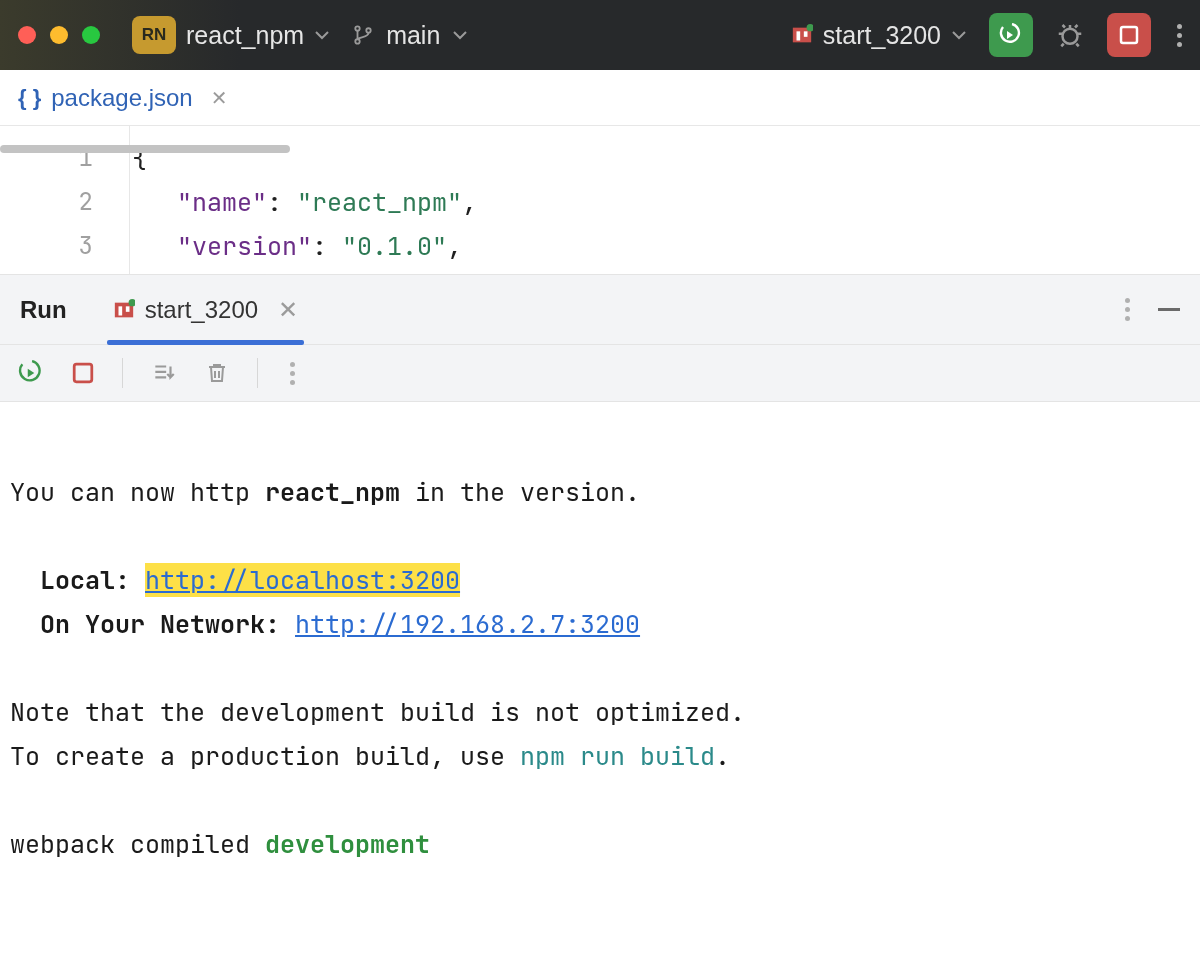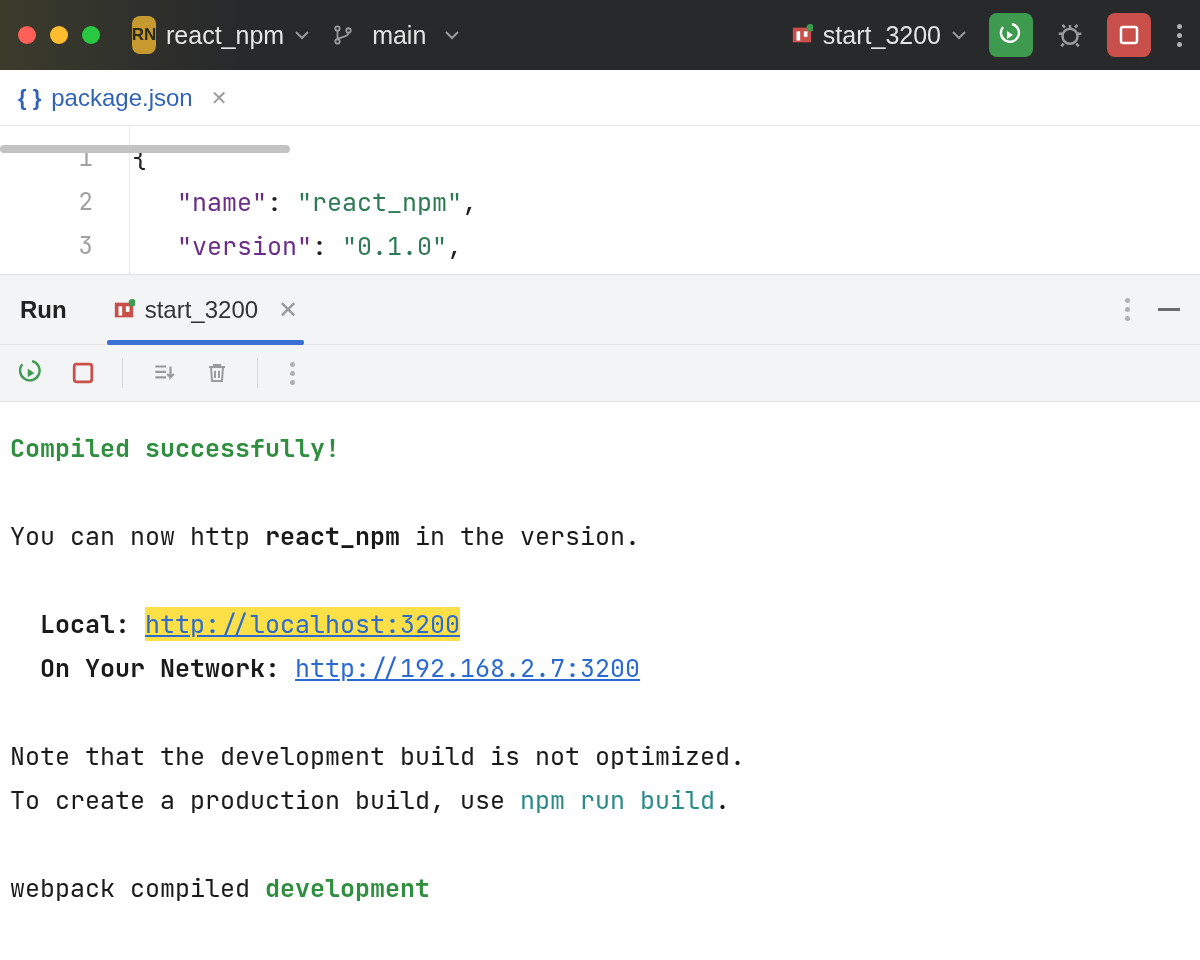--- a/index.html
+++ b/index.html
@@ -15,26 +15,26 @@
     height: 70px;
     background: linear-gradient(90deg,#3b3b2c 0%,#27292b 20%,#27292b 100%);
     display:flex; align-items:center; padding:0 18px; gap:22px;
     color:#bdbdbd;
   }
   .traffic { display:flex; gap:14px; }
   .traffic span { width:18px; height:18px; border-radius:50%; }
   .traffic .r{background:#ff5f57;} .traffic .y{background:#febc2e;} .traffic .g{background:#28c840;}
   .proj { display:flex; align-items:center; gap:10px; margin-left:10px;}
   .proj-badge{
-    width:24px;height:38px;border-radius:8px;background:#c69a2f;color:#2a2a1e;
+    width:44px;height:38px;border-radius:8px;background:#c69a2f;color:#2a2a1e;
     font-weight:700;display:flex;align-items:center;justify-content:center;font-size:17px;
   }
   .proj-name{color:#e6e6e6;font-size:25px;}
   .chev{width:16px;height:16px;display:inline-flex;align-items:center;justify-content:center;}
-  .branch{display:flex;align-items:center;gap:18px;}
+  .branch{display:flex;align-items:center;gap:12px;}
   .branch-name{color:#e4e4e4;font-size:25px;}
   .spacer{flex:1;}
   .runconf{display:flex;align-items:center;gap:10px;}
   .runconf .rc-name{color:#e4e4e4;font-size:25px;}
   .btn-sq{
     width:44px;height:44px;border-radius:8px;display:flex;align-items:center;justify-content:center;
   }
   .btn-run{background:#3e9a4e;}
   .btn-stop{background:#c94f4a;}
   .dots-v{display:flex;flex-direction:column;gap:4px;margin-left:4px;}
@@ -233,21 +233,20 @@
   </span>
   <div class="divider"></div>
   <div class="dots-v">
       <span></span>
       <span></span>
       <span></span>
     </div>
 </div>
 
 <div class="console mono">
-  <div><span class="grn">Compiled successfully!</span></div>
   <div>&nbsp;</div>
   <div>
     <span>You can now http </span><span class="bold">react_npm</span><span> in the version.</span>
   </div>
   <div>&nbsp;</div>
   <div>
     <span class="indent"></span><span class="bold">Local:</span><span>            </span><a class="link hl">http://localhost:3200</a>
   </div>
   <div>
     <span class="indent"></span><span class="bold">On Your Network:</span><span>  </span><a class="link">http://192.168.2.7:3200</a>

